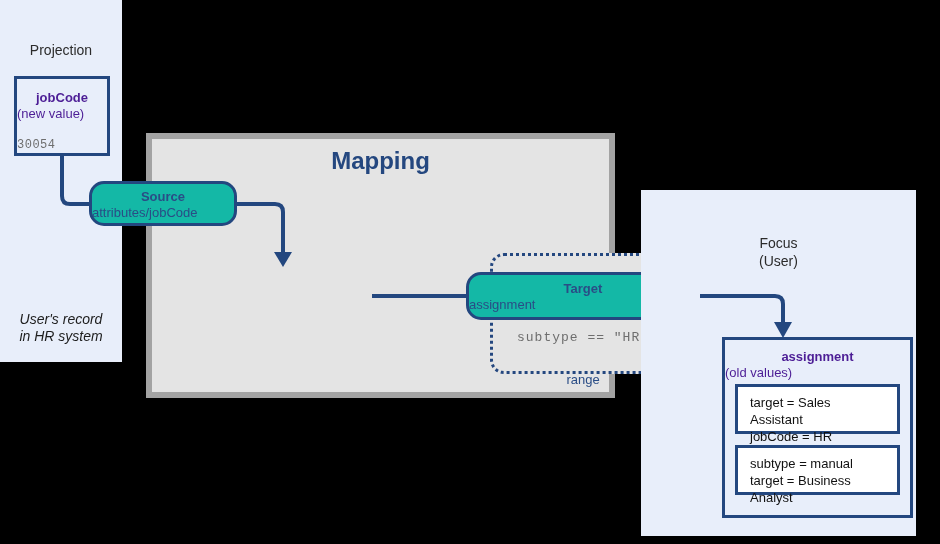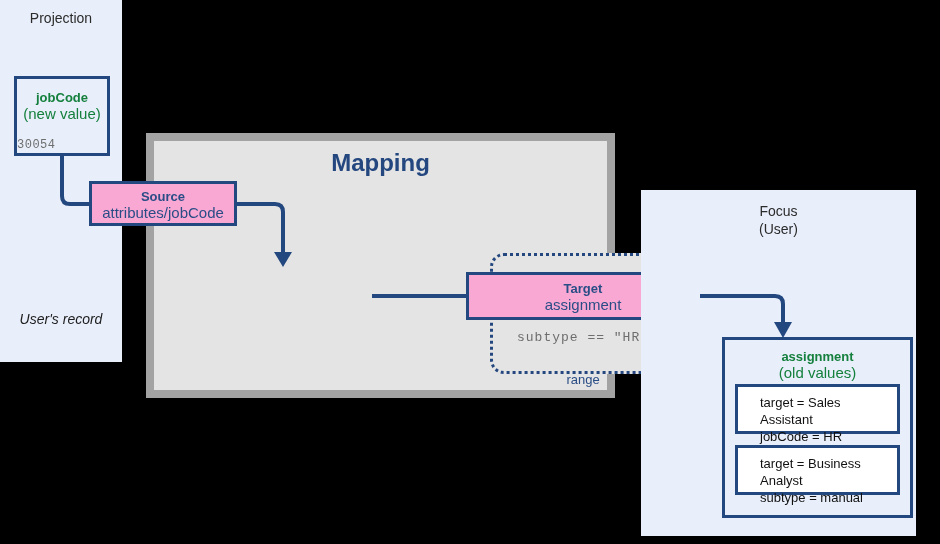--- a/index.html
+++ b/index.html
@@ -2,70 +2,71 @@
 <html><head>
 <meta charset="utf-8">
 <style>
   html,body{margin:0;padding:0;background:#000;}
   body{width:940px;height:544px;position:relative;overflow:hidden;
        font-family:"Liberation Sans", sans-serif;}
   #stage{position:absolute;left:0;top:0;width:940px;height:544px;background:#000;}
 
   .panel{position:absolute;background:#e8eefa;}
   .panel-title{position:absolute;width:100%;text-align:center;color:#2b2b2b;
-               font-size:14px;line-height:18px;}
+               font-size:14px;line-height:18px;margin-top:32px;}
   .panel-note{position:absolute;width:100%;text-align:center;color:#1d1d1d;
               font-size:14px;line-height:18px;font-style:italic;}
 
   .box{position:absolute;box-sizing:border-box;border:3px solid #23477f;background:#fff;}
-  .box-gray{background:#f9a8d4;}
+  .box-gray{background:#14b8a6;border-radius:15px;}
   .box-lav{background:#e8eefa;}
 
   .ttl{font-weight:bold;font-size:13px;line-height:16px;text-align:center;}
-  .sub{font-size:15px;line-height:16px;text-align:center;}
-  .dark{color:#15803d;}
+  .sub{font-size:13px;line-height:16px;}
+  .dark{color:#4c1d95;}
   .blue{color:#2a4d86;}
   .mono{font-family:Liberation Mono, monospace;font-size:12px;color:#6e6e6e;
         letter-spacing:.5px;}
 
   .mapping-title{position:absolute;color:#24477f;font-weight:bold;font-size:24px;
                  text-align:center;width:100%;}
 
   .dotted{position:absolute;box-sizing:border-box;border:3px dotted #24477f;
           border-radius:14px;background:#e4e4e4;}
   .dot-mono{position:absolute;width:100%;text-align:center;
             font-family:"Liberation Mono", monospace;font-size:13px;color:#6e6e6e;
             letter-spacing:1px;}
   .dot-range{position:absolute;width:100%;text-align:center;font-size:13px;color:#2a4d86;}
 
   .vbox{position:absolute;box-sizing:border-box;border:3px solid #23477f;background:#fff;
-        font-size:13px;line-height:17px;color:#111;padding:7px 22px;}
+        font-size:13px;line-height:17px;color:#111;padding:7px 12px;}
 
   svg.wires{position:absolute;left:0;top:0;width:940px;height:544px;pointer-events:none;}
   .wire{fill:none;stroke:#23477f;stroke-width:4;}
   .wirehead{fill:#23477f;}
 </style>
 </head>
 <body>
 
 <div id="stage">
 
   <div class="panel" style="left:0px;top:0px;width:122px;height:362px;">
     <div class="panel-title" style="top:9px;">Projection</div>
     <div class="panel-note" style="top:310px;">User's record</div>
+    <div class="panel-note" style="top:327px;">in HR system</div>
   </div>
 
   <div class="box box-lav" style="left:14px;top:76px;width:96px;height:80px;">
     <div class="ttl dark" style="margin-top:11px;">jobCode</div>
     <div class="sub dark">(new value)</div>
     <div class="mono" style="margin-top:16px;">30054</div>
   </div>
 
   <div class="panel" style="left:146px;top:133px;width:469px;height:265px;background:#e4e4e4;
-              box-sizing:border-box;border:8px solid #a3a3a3;">
+              box-sizing:border-box;border:6px solid #a3a3a3;">
     <div class="mapping-title" style="top:8px;">Mapping</div>
   </div>
 
   <div class="box box-gray" style="left:89px;top:181px;width:148px;height:45px;">
     <div class="ttl blue" style="margin-top:5px;">Source</div>
     <div class="sub blue">attributes/jobCode</div>
   </div>
 
 
   <div class="dotted" style="left:490px;top:253px;width:186px;height:121px;">
@@ -87,22 +88,22 @@
     <div class="ttl dark" style="margin-top:9px;">assignment</div>
     <div class="sub dark">(old values)</div>
   </div>
 
   <div class="vbox" style="left:735px;top:384px;width:165px;height:50px;">
     <div>target = Sales Assistant</div>
     <div>jobCode = HR</div>
   </div>
 
   <div class="vbox" style="left:735px;top:445px;width:165px;height:50px;">
+    <div>subtype = manual</div>
     <div>target = Business Analyst</div>
-    <div>subtype = manual</div>
   </div>
 
   <svg class="wires" viewBox="0 0 940 544">
 
     <path class="wire" d="M 62 156 L 62 196 Q 62 204 70 204 L 89 204"></path>
 
     <path class="wire" d="M 237 204 L 275 204 Q 283 204 283 212 L 283 252"></path>
     <polygon class="wirehead" points="274,252 292,252 283,267"></polygon>
 
     <path class="wire" d="M 372 296 L 466 296"></path>

